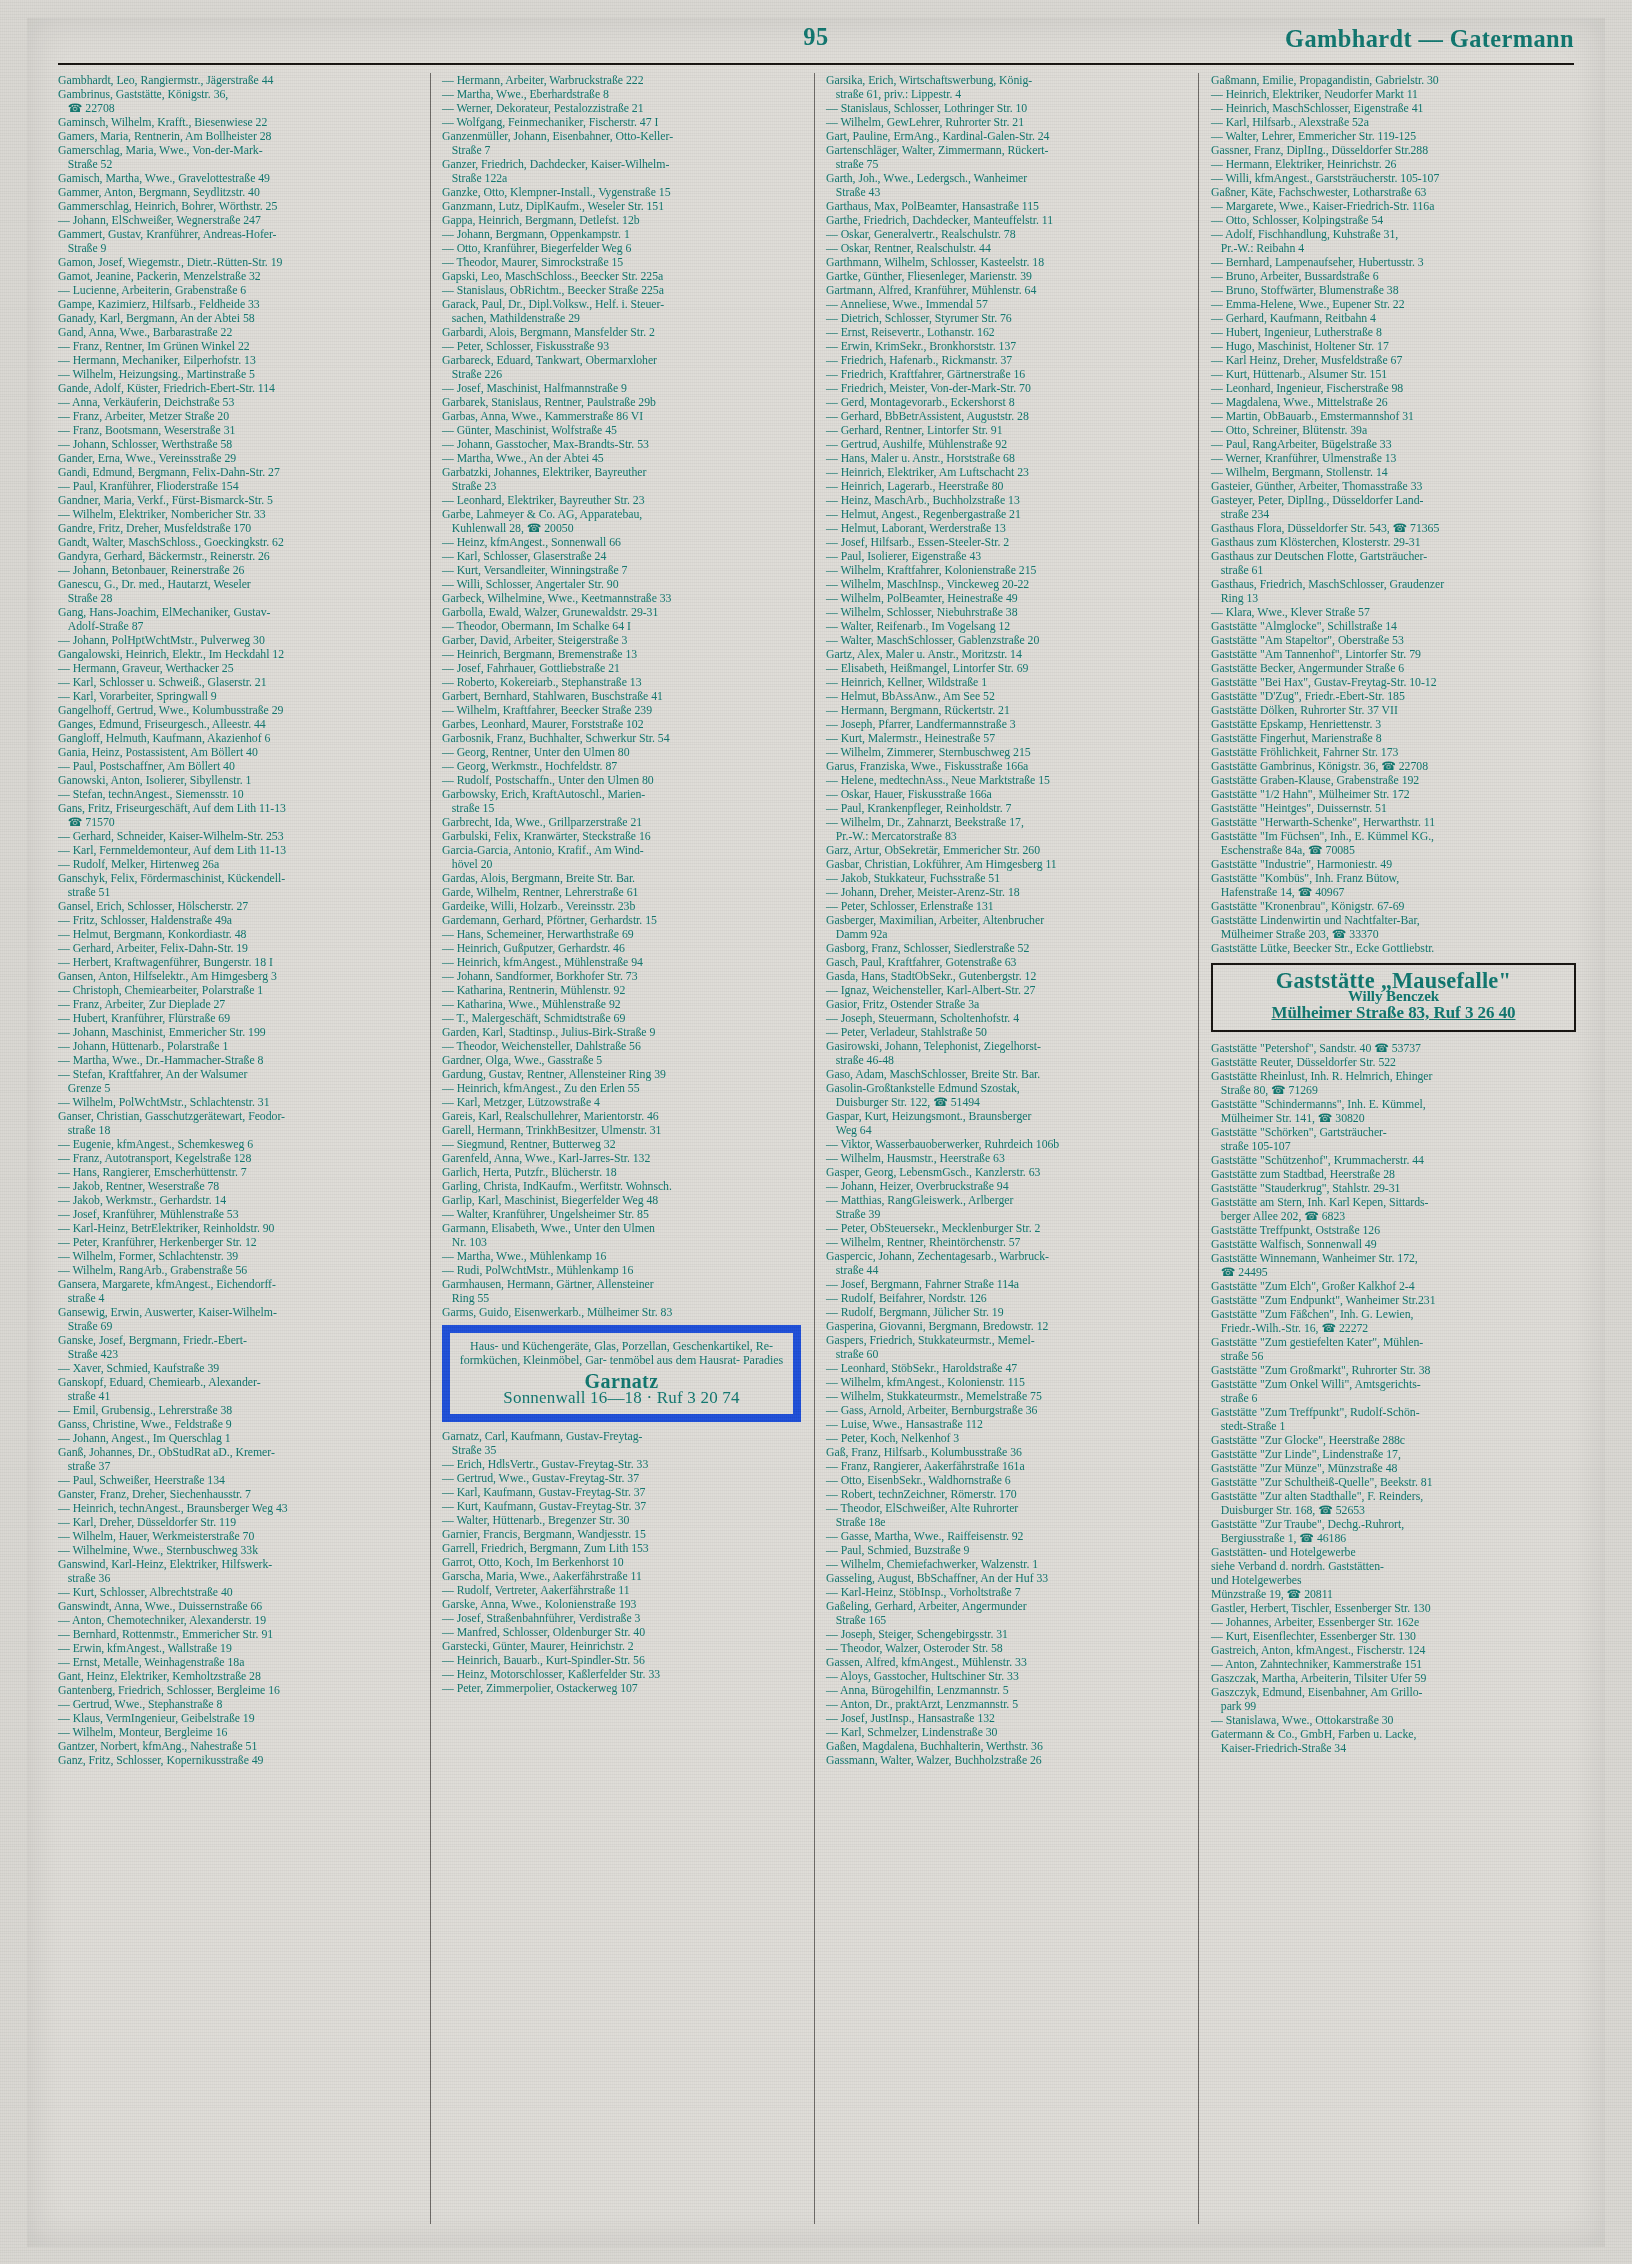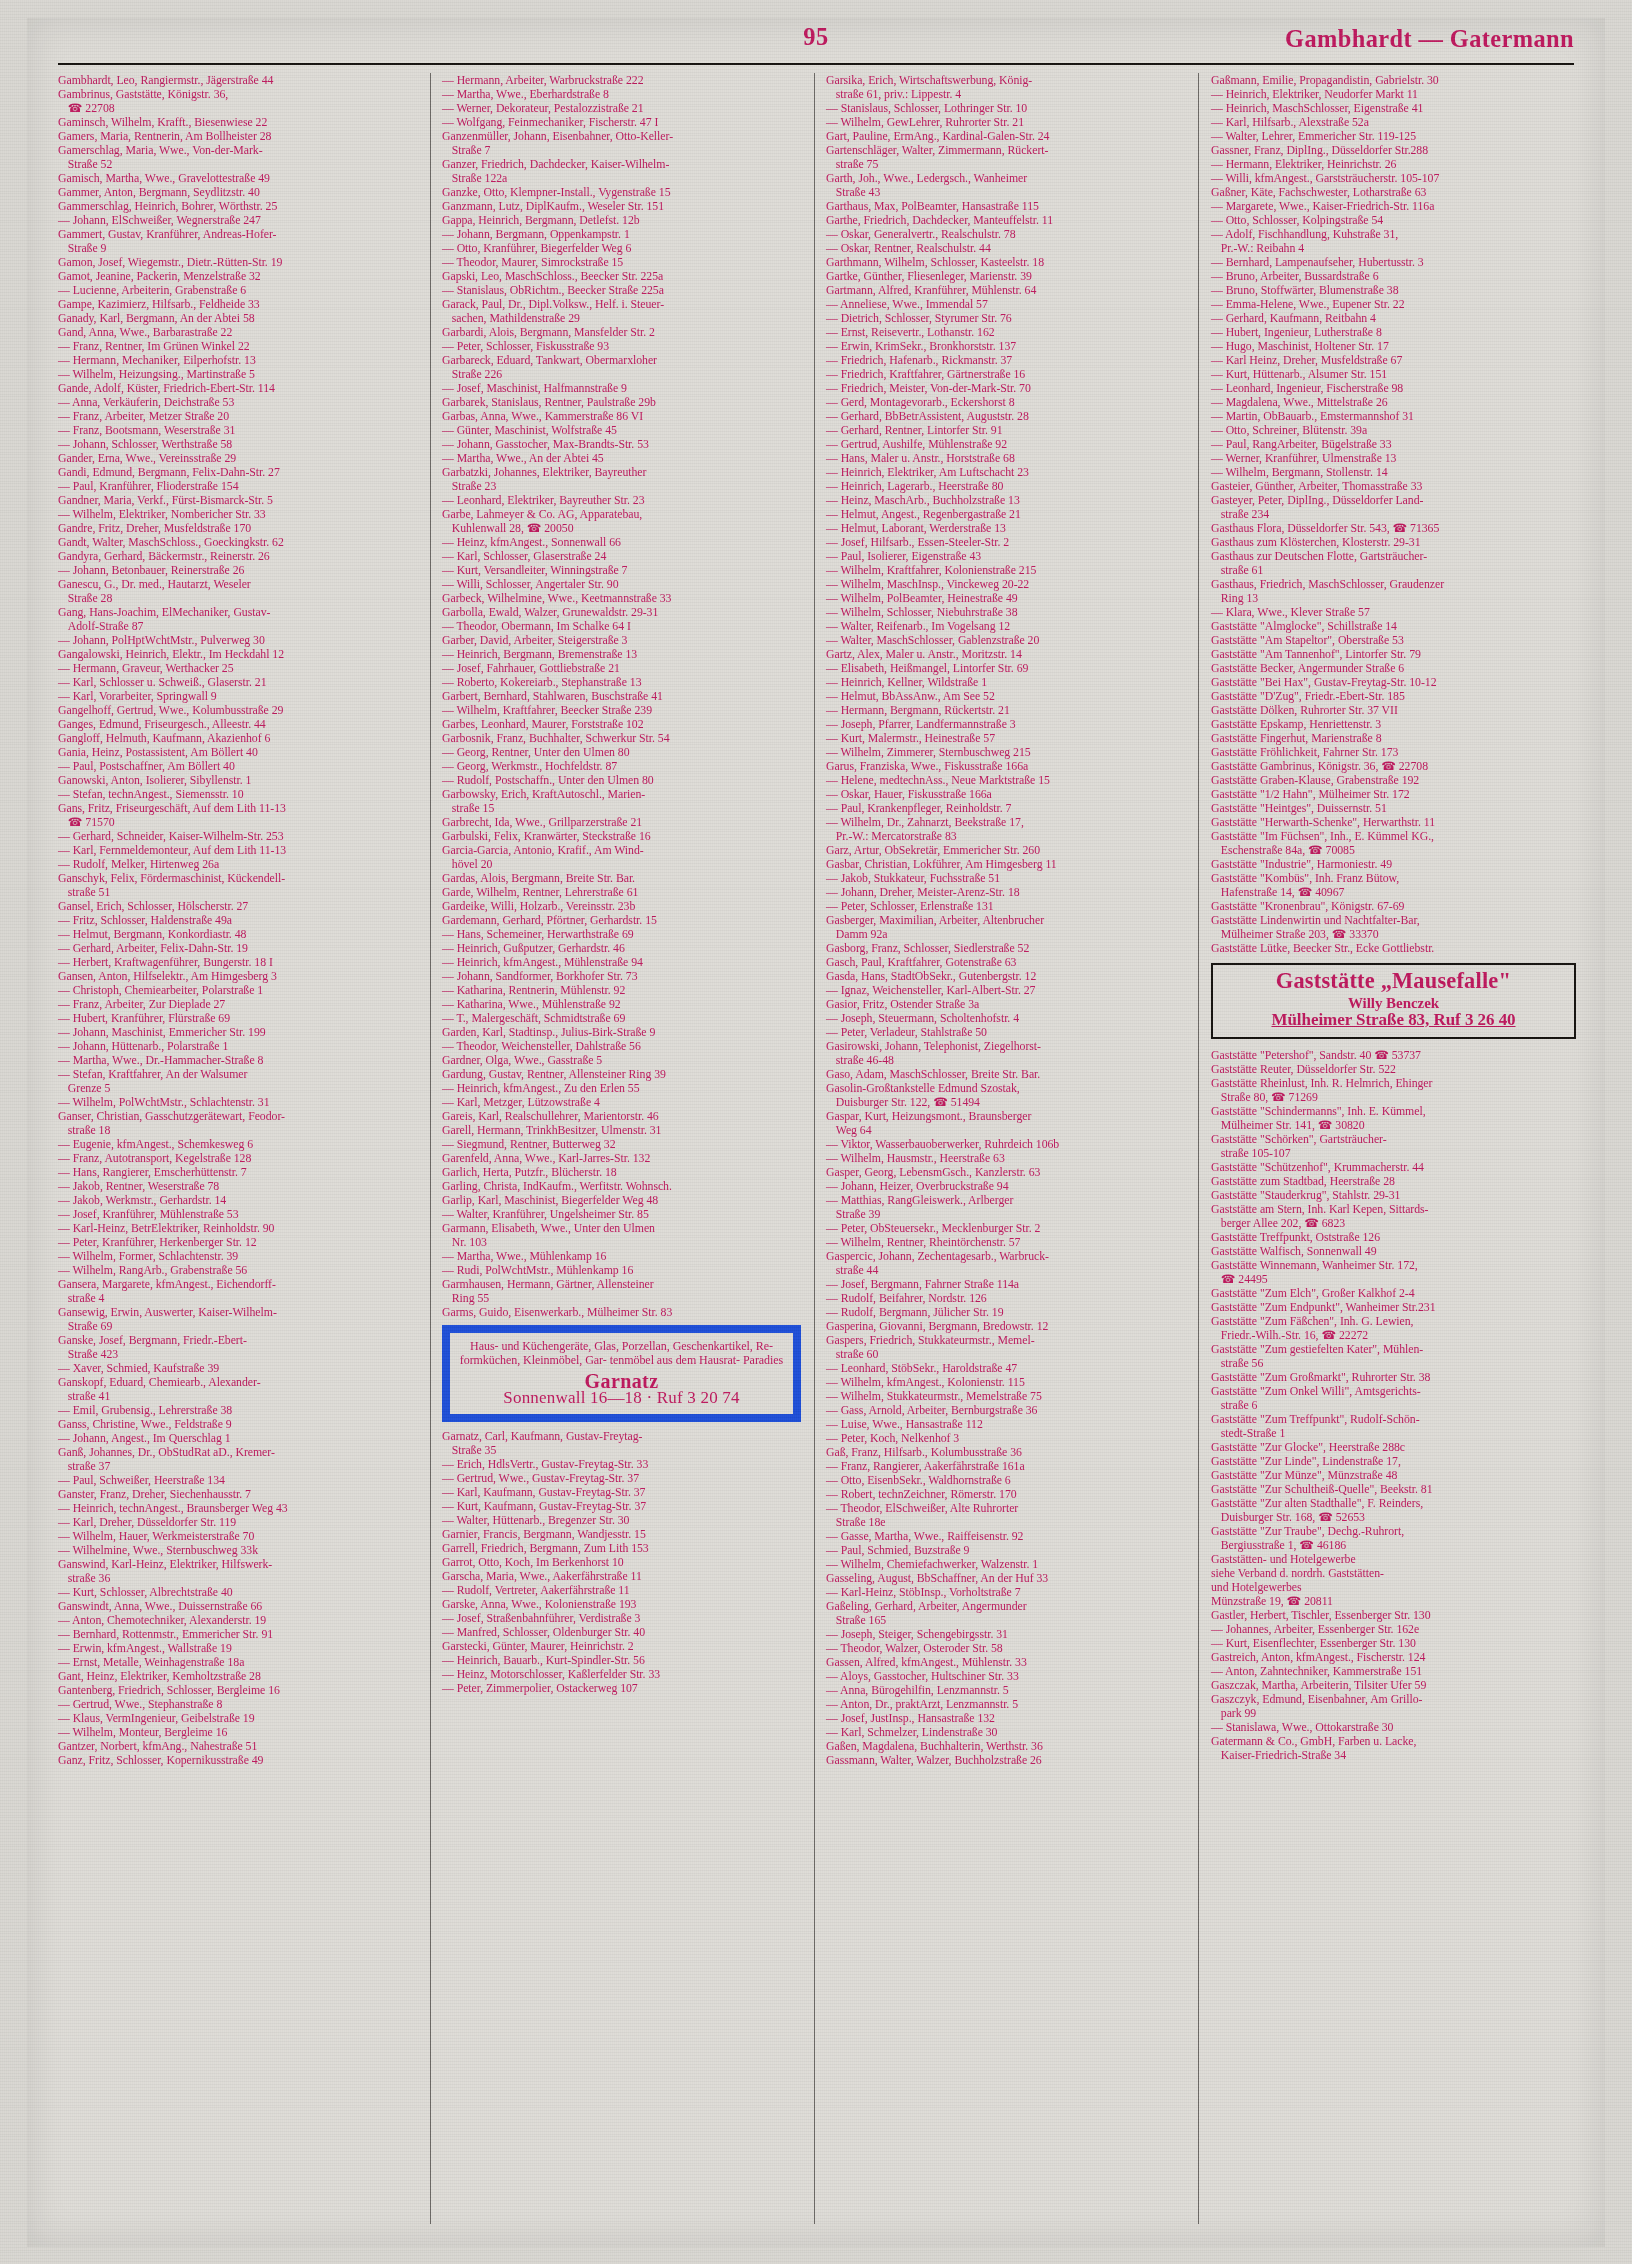--- a/index.html
+++ b/index.html
@@ -6,21 +6,21 @@
     margin: 0;
     padding: 0;
     background: #8d8d8d;
   }
   .page {
     position: relative;
     width: 1633px;
     height: 2265px;
     background: #d9d7d2;
     font-family: "Liberation Serif", serif;
-    color: #be185d;
+    color: #0f766e;
     overflow: hidden;
   }
   
   .page::before {
     content: "";
     position: absolute;
     inset: 0;
     pointer-events: none;
     background:
       repeating-linear-gradient(0deg, rgba(0,0,0,0.030) 0px, rgba(0,0,0,0.030) 1px, rgba(255,255,255,0.02) 1px, rgba(255,255,255,0.02) 2.9px),
@@ -151,21 +151,21 @@
     background: #dedcd7;
   }
   .adbox2 .t1 {
     font-size: 22.4px;
     font-weight: bold;
     letter-spacing: 0.2px;
   }
   .adbox2 .t2 {
     font-size: 15px;
     font-weight: bold;
-    margin-top: 8px;
+    margin-top: 1px;
   }
   .adbox2 .t3 {
     font-size: 17px;
     font-weight: bold;
     margin-top: 2.9px;
     text-decoration: underline;
   }
 </style>
 </head>
 <body>

